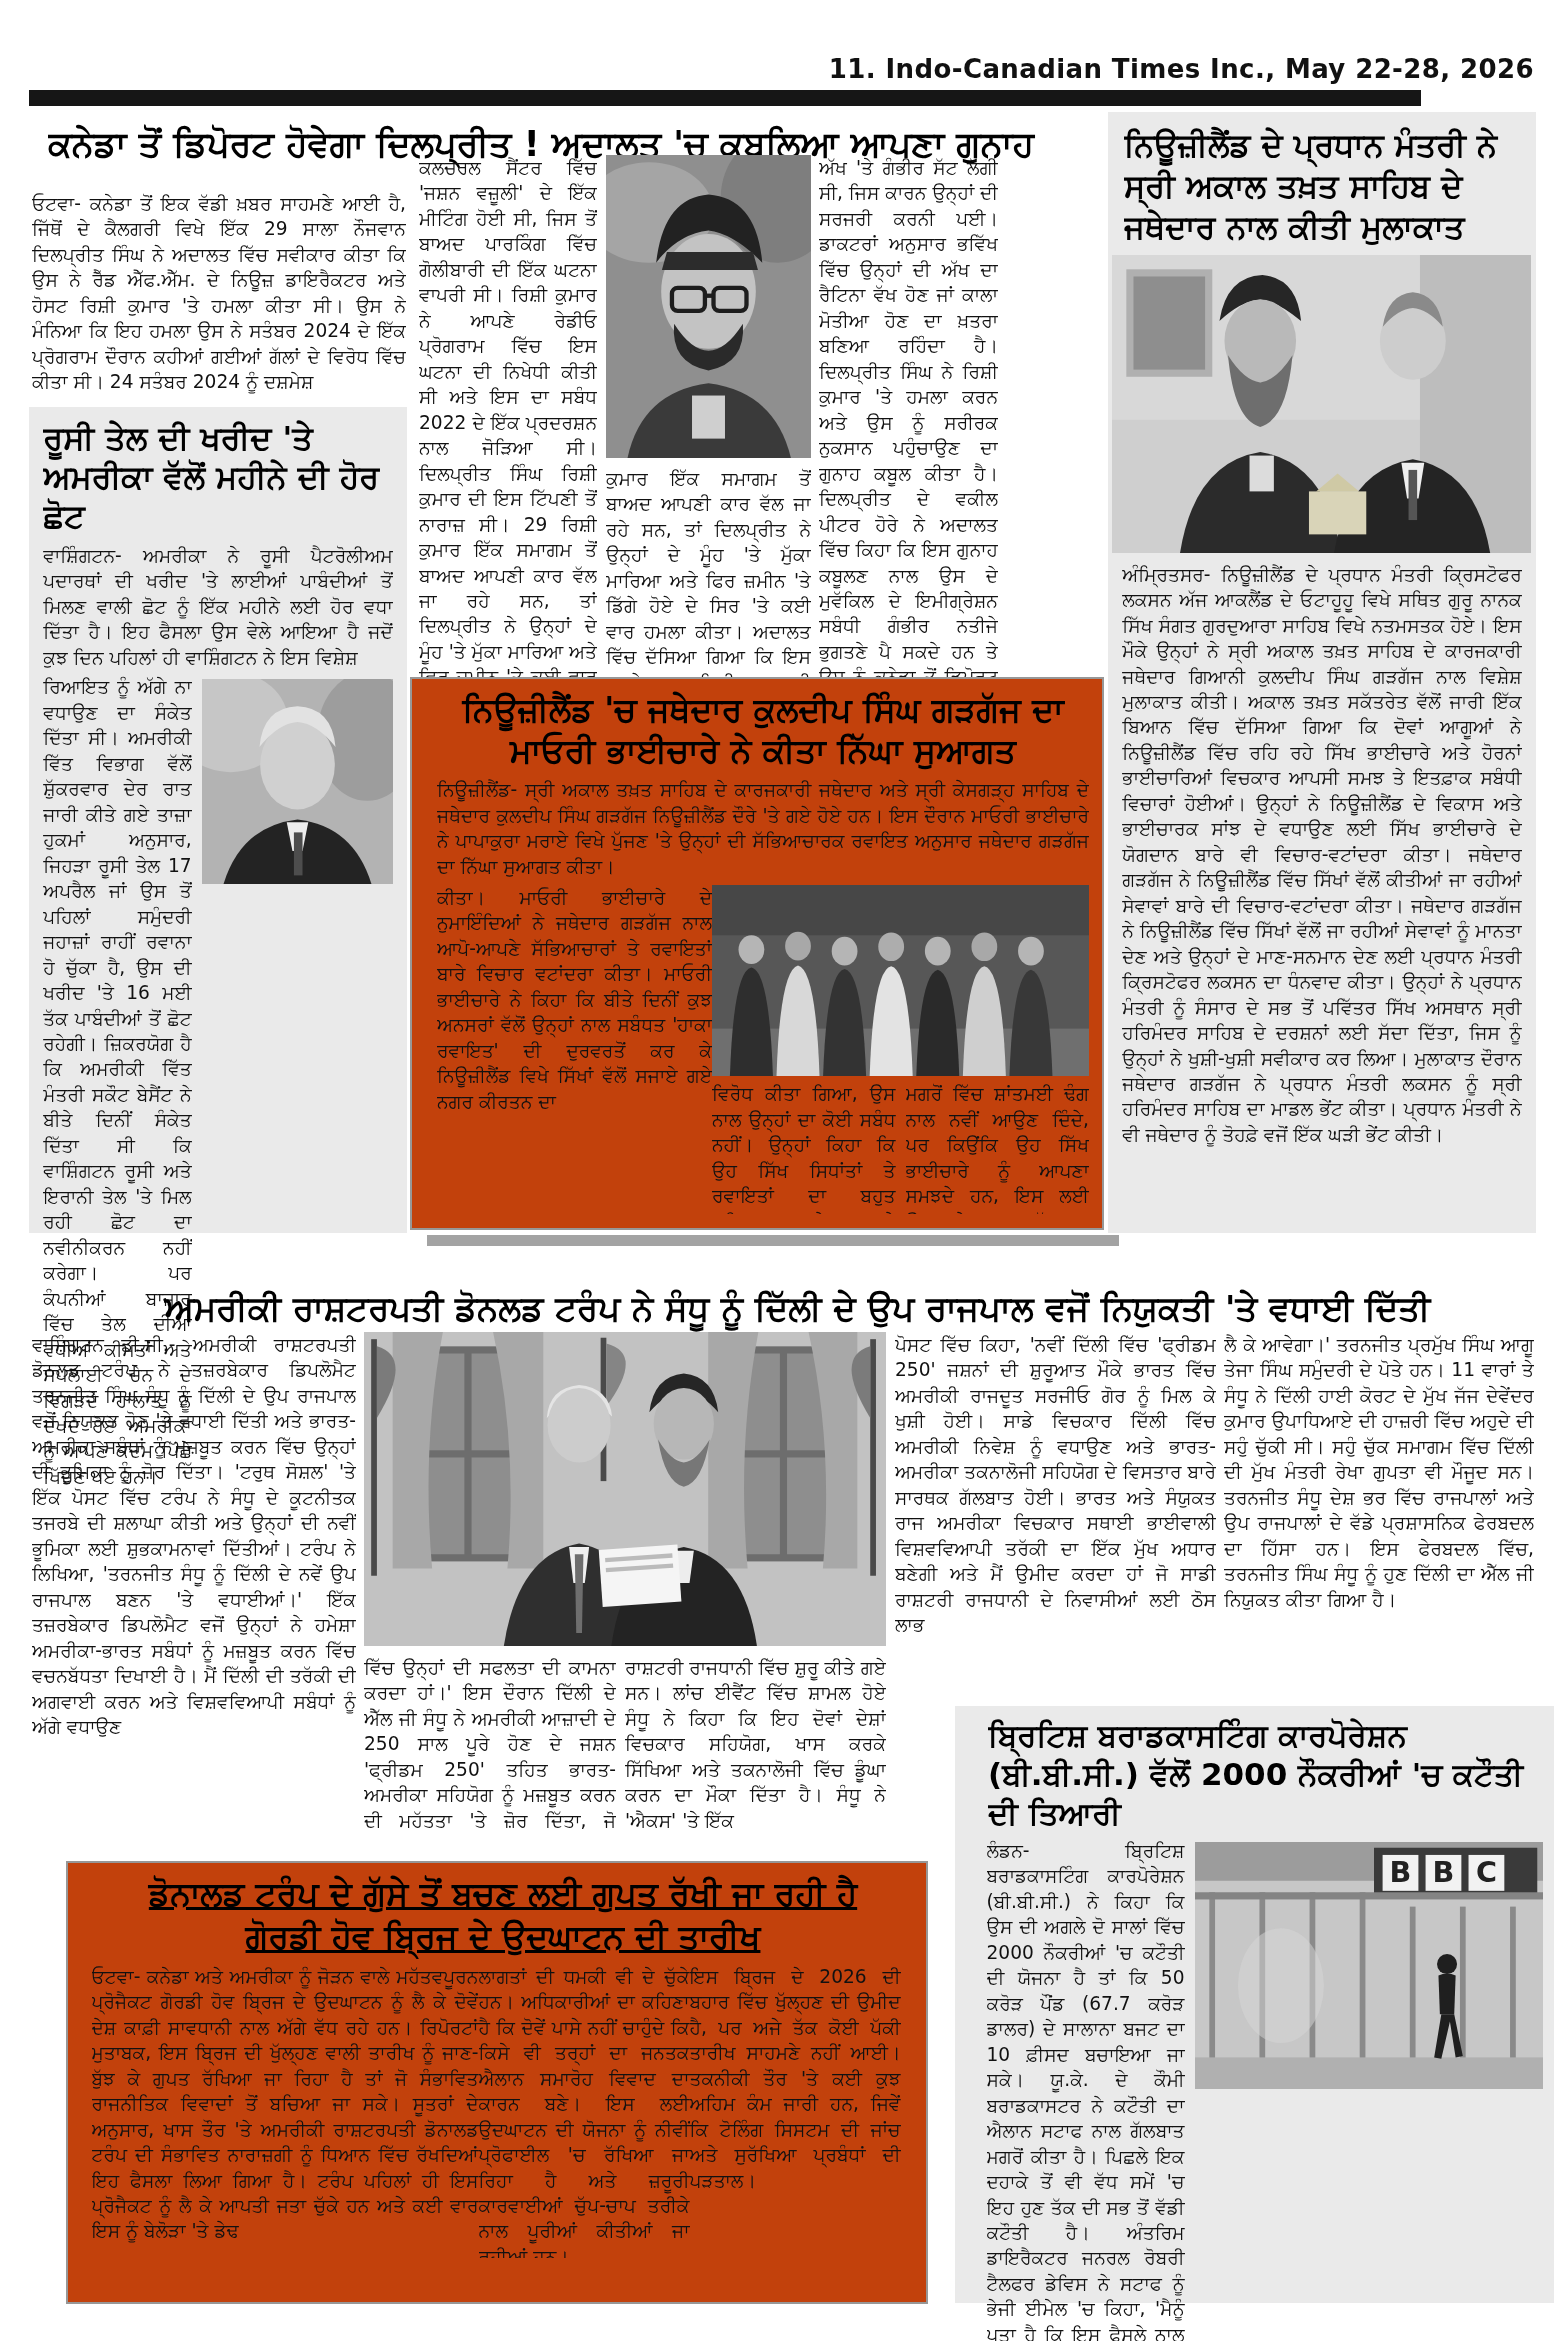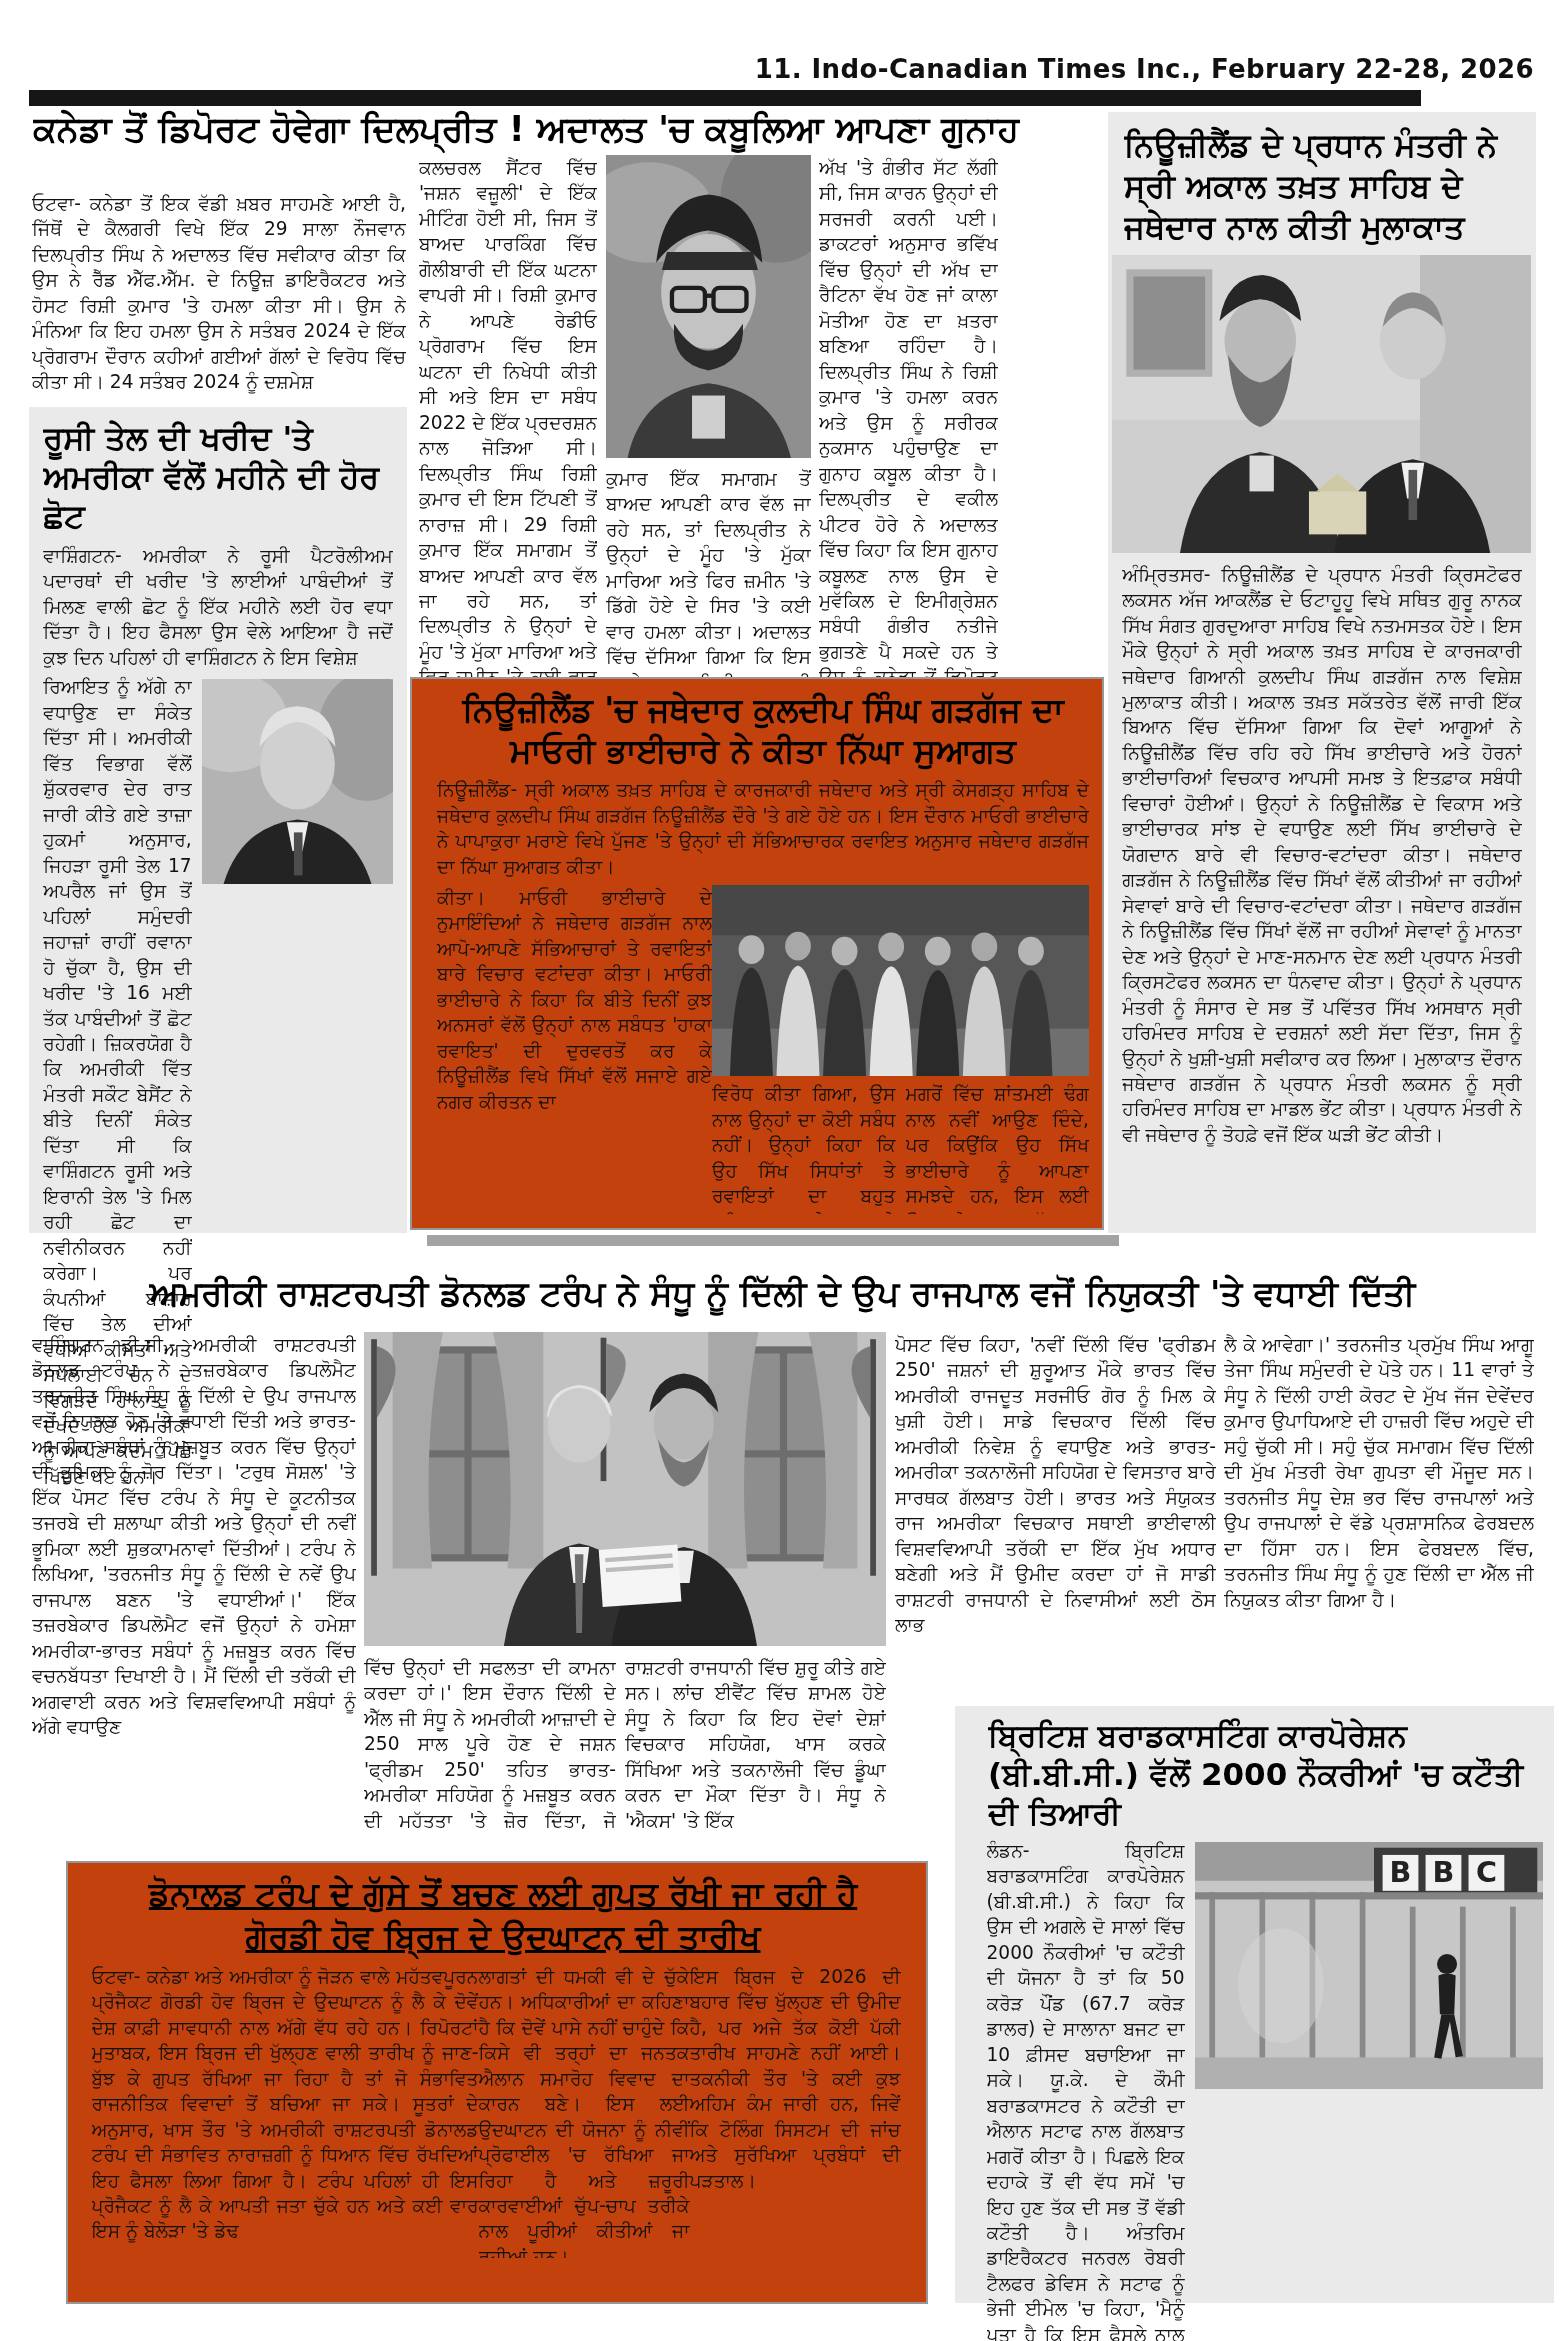--- a/index.html
+++ b/index.html
@@ -2,36 +2,36 @@
 <html lang="pa" style="font-size:11.5px"><head>
 <meta charset="utf-8">
 <style>
   html,body{margin:0;padding:0;}
   body{
     width:1561px;height:2342px;position:relative;background:#ffffff;color:#111;
     font-family:"DejaVu Sans", sans-serif;overflow:hidden;
   }
   .abs{position:absolute;}
   .bodytxt{font-size:18.6px;line-height:1.37;text-align:justify;margin:0;overflow:hidden;word-break:break-word;}
-  .hd{font-weight:bold;color:#000;margin:1px;overflow:hidden;}
+  .hd{font-weight:bold;color:#000;margin:16px;overflow:hidden;}
   .graybox{background:#eaeaea;}
   .whitebox{background:#c2410c;border:2.2px solid #979797;box-sizing:border-box;padding-left:12px;}
   .photo{overflow:hidden;background:#9a9a9a;}
   .photo svg{display:block;width:100%;height:100%;}
   .photo-inline{float:right;margin:4.3px 0 7.2px 10px;overflow:hidden;background:#9a9a9a;}
   .photo-inline svg{display:block;width:100%;height:100%;}
   .masthead{font-weight:bold;font-size:26px;letter-spacing:0.4px;}
   .rule{background:#161616;}
   .center{text-align:center;}
   .flexrow{display:flex;}
 </style>
 </head>
 <body>
 
-<div class="abs masthead" style="top:54px;right:27px;">11. Indo-Canadian Times Inc., February 22-28, 2026</div>
+<div class="abs masthead" style="top:54px;right:27px;">11. Indo-Canadian Times Inc., May 22-28, 2026</div>
 <div class="abs rule" style="left:29px;top:90px;width:1392px;height:16px;"></div>
 
 <h1 class="abs hd" style="left:32px;top:108px;width:1072px;height:46px;font-size:35px;white-space:nowrap;">ਕਨੇਡਾ ਤੋਂ ਡਿਪੋਰਟ ਹੋਵੇਗਾ ਦਿਲਪ੍ਰੀਤ ! ਅਦਾਲਤ 'ਚ ਕਬੂਲਿਆ ਆਪਣਾ ਗੁਨਾਹ</h1>
 
 <p class="abs bodytxt" style="left:32px;top:191px;width:374px;height:212px;">ਓਟਵਾ- ਕਨੇਡਾ ਤੋਂ ਇਕ ਵੱਡੀ ਖ਼ਬਰ ਸਾਹਮਣੇ ਆਈ ਹੈ, ਜਿੱਥੋਂ ਦੇ ਕੈਲਗਰੀ ਵਿਖੇ ਇੱਕ 29 ਸਾਲਾ ਨੌਜਵਾਨ ਦਿਲਪ੍ਰੀਤ ਸਿੰਘ ਨੇ ਅਦਾਲਤ ਵਿੱਚ ਸਵੀਕਾਰ ਕੀਤਾ ਕਿ ਉਸ ਨੇ ਰੈੱਡ ਐੱਫ.ਐੱਮ. ਦੇ ਨਿਊਜ਼ ਡਾਇਰੈਕਟਰ ਅਤੇ ਹੋਸਟ ਰਿਸ਼ੀ ਕੁਮਾਰ 'ਤੇ ਹਮਲਾ ਕੀਤਾ ਸੀ। ਉਸ ਨੇ ਮੰਨਿਆ ਕਿ ਇਹ ਹਮਲਾ ਉਸ ਨੇ ਸਤੰਬਰ 2024 ਦੇ ਇੱਕ ਪ੍ਰੋਗਰਾਮ ਦੌਰਾਨ ਕਹੀਆਂ ਗਈਆਂ ਗੱਲਾਂ ਦੇ ਵਿਰੋਧ ਵਿੱਚ ਕੀਤਾ ਸੀ। 24 ਸਤੰਬਰ 2024 ਨੂੰ ਦਸ਼ਮੇਸ਼</p>
 <p class="abs bodytxt" style="left:419px;top:155px;width:178px;height:535px;">ਕਲਚਰਲ ਸੈਂਟਰ ਵਿੱਚ 'ਜਸ਼ਨ ਵਜ਼ੂਲੀ' ਦੇ ਇੱਕ ਮੀਟਿੰਗ ਹੋਈ ਸੀ, ਜਿਸ ਤੋਂ ਬਾਅਦ ਪਾਰਕਿੰਗ ਵਿੱਚ ਗੋਲੀਬਾਰੀ ਦੀ ਇੱਕ ਘਟਨਾ ਵਾਪਰੀ ਸੀ। ਰਿਸ਼ੀ ਕੁਮਾਰ ਨੇ ਆਪਣੇ ਰੇਡੀਓ ਪ੍ਰੋਗਰਾਮ ਵਿੱਚ ਇਸ ਘਟਨਾ ਦੀ ਨਿਖੇਧੀ ਕੀਤੀ ਸੀ ਅਤੇ ਇਸ ਦਾ ਸਬੰਧ 2022 ਦੇ ਇੱਕ ਪ੍ਰਦਰਸ਼ਨ ਨਾਲ ਜੋੜਿਆ ਸੀ। ਦਿਲਪ੍ਰੀਤ ਸਿੰਘ ਰਿਸ਼ੀ ਕੁਮਾਰ ਦੀ ਇਸ ਟਿੱਪਣੀ ਤੋਂ ਨਾਰਾਜ਼ ਸੀ। 29 ਰਿਸ਼ੀ ਕੁਮਾਰ ਇੱਕ ਸਮਾਗਮ ਤੋਂ ਬਾਅਦ ਆਪਣੀ ਕਾਰ ਵੱਲ ਜਾ ਰਹੇ ਸਨ, ਤਾਂ ਦਿਲਪ੍ਰੀਤ ਨੇ ਉਨ੍ਹਾਂ ਦੇ ਮੂੰਹ 'ਤੇ ਮੁੱਕਾ ਮਾਰਿਆ ਅਤੇ ਫਿਰ ਜ਼ਮੀਨ 'ਤੇ ਕਈ ਵਾਰ ਹਮਲਾ ਕੀਤਾ। ਅਦਾਲਤ ਵਿੱਚ ਦੱਸਿਆ ਗਿਆ ਕਿ ਇਸ ਹਮਲੇ ਕਾਰਨ ਰਿਸ਼ੀ ਕੁਮਾਰ ਦੀ</p>
 
 <div class="abs photo" style="left:606px;top:155px;width:205px;height:303px;">
   <svg viewBox="0 0 286 422" preserveAspectRatio="none">
     <rect width="286" height="422" fill="#8f8f8f"></rect>

